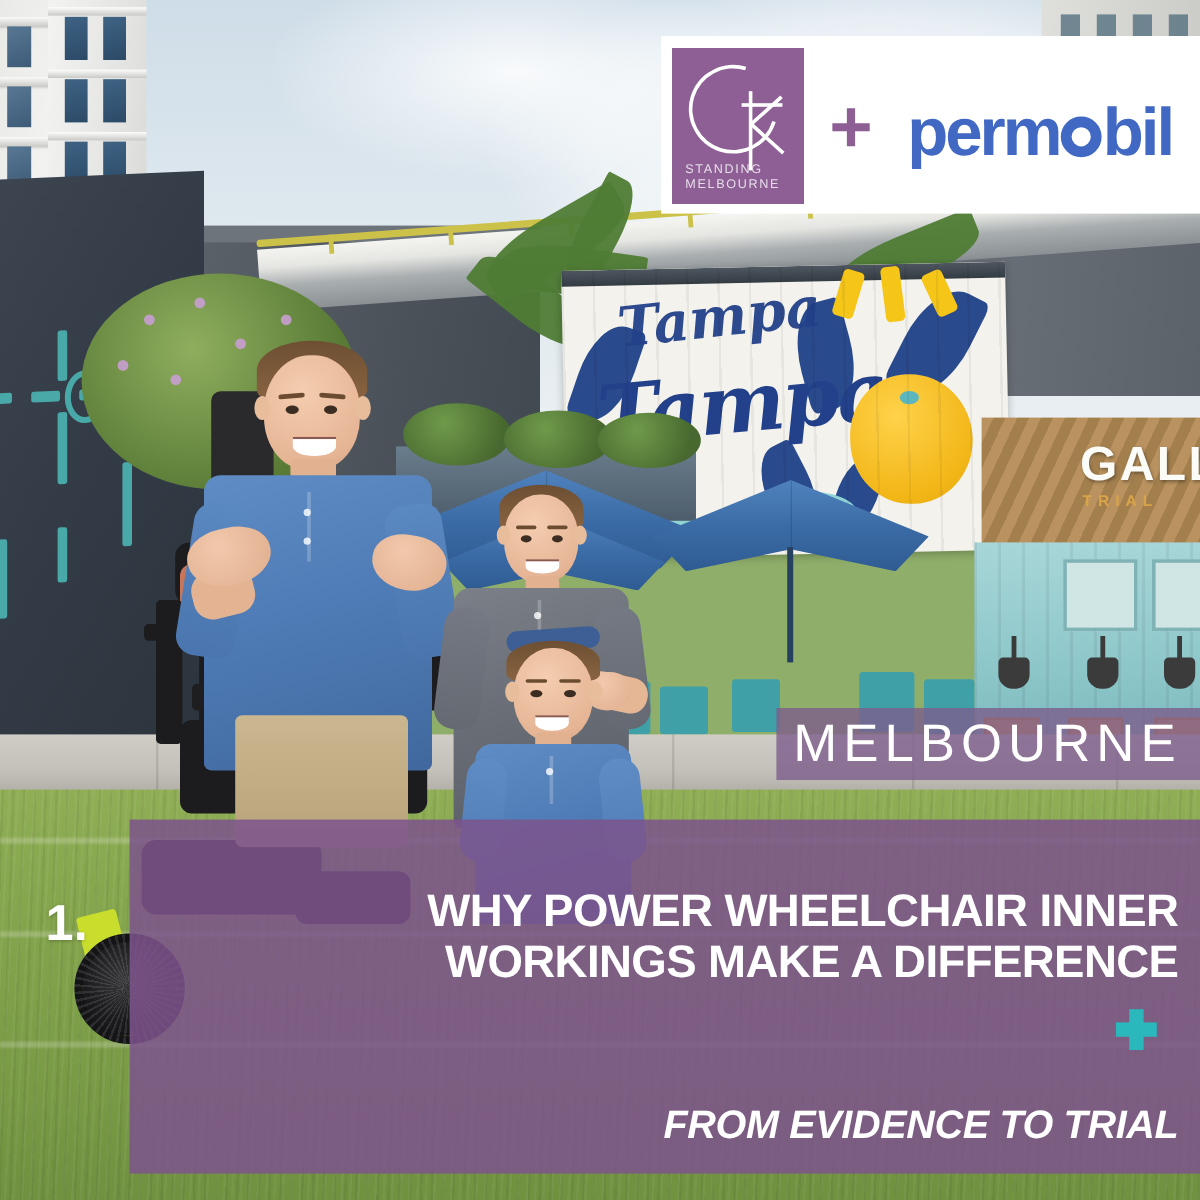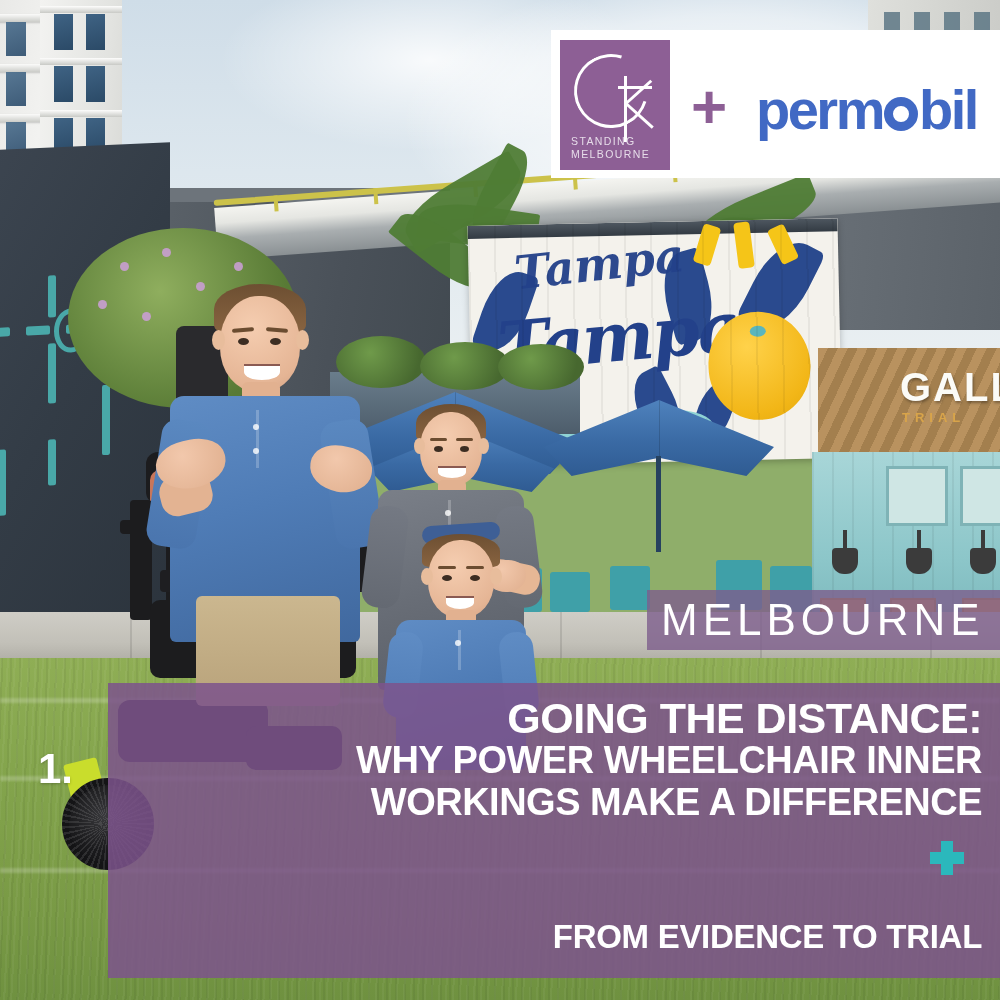--- a/index.html
+++ b/index.html
@@ -420,21 +420,21 @@
   .t-line {
     position:absolute; right:18px;
     color:#ffffff; font-weight:bold; text-align:right;
     font-family:"Liberation Sans", sans-serif;
     line-height:1;
   }
   .t1 { top:14px;  font-size:43px; letter-spacing:-.5px; }
   .t2 { top:58px;  font-size:38px; letter-spacing:-.5px; }
   .t3 { top:100px; font-size:38px; letter-spacing:-.5px; }
   .t4 { top:192px; font-size:41px; letter-spacing:-.5px; }
-  .t5 { top:237px; font-size:33px; letter-spacing:-.3px; }
+  .t5 { top:237px; font-size:33px; letter-spacing:-.3px;font-style:italic; }
 
   .plus-sep {
     position:absolute; right:36px; top:158px;
     width:34px; height:34px;
   }
   .plus-sep:before, .plus-sep:after {
     content:""; position:absolute; background:#2bb8bc;
   }
   .plus-sep:before { left:11px; top:0; width:12px; height:34px; }
   .plus-sep:after  { left:0; top:11px; width:34px; height:12px; }
@@ -736,21 +736,20 @@
     <div class="permobil"><span>perm</span><span class="o-mark"></span><span>bil</span></div>
   </div>
 
   <div class="melbourne-band">
     <div class="melbourne-text">MELBOURNE</div>
   </div>
 
   <div class="num-label">1.</div>
 
   <div class="title-block">
-    <div class="t-line t1">GOING THE DISTANCE:</div>
     <div class="t-line t3">WORKINGS MAKE A DIFFERENCE</div>
     <div class="t-line t2">WHY POWER WHEELCHAIR INNER</div>
 
     <div class="plus-sep"></div>
 
     <div class="t-line t5">FROM EVIDENCE TO TRIAL</div>
   </div>
 
 </div>
 

